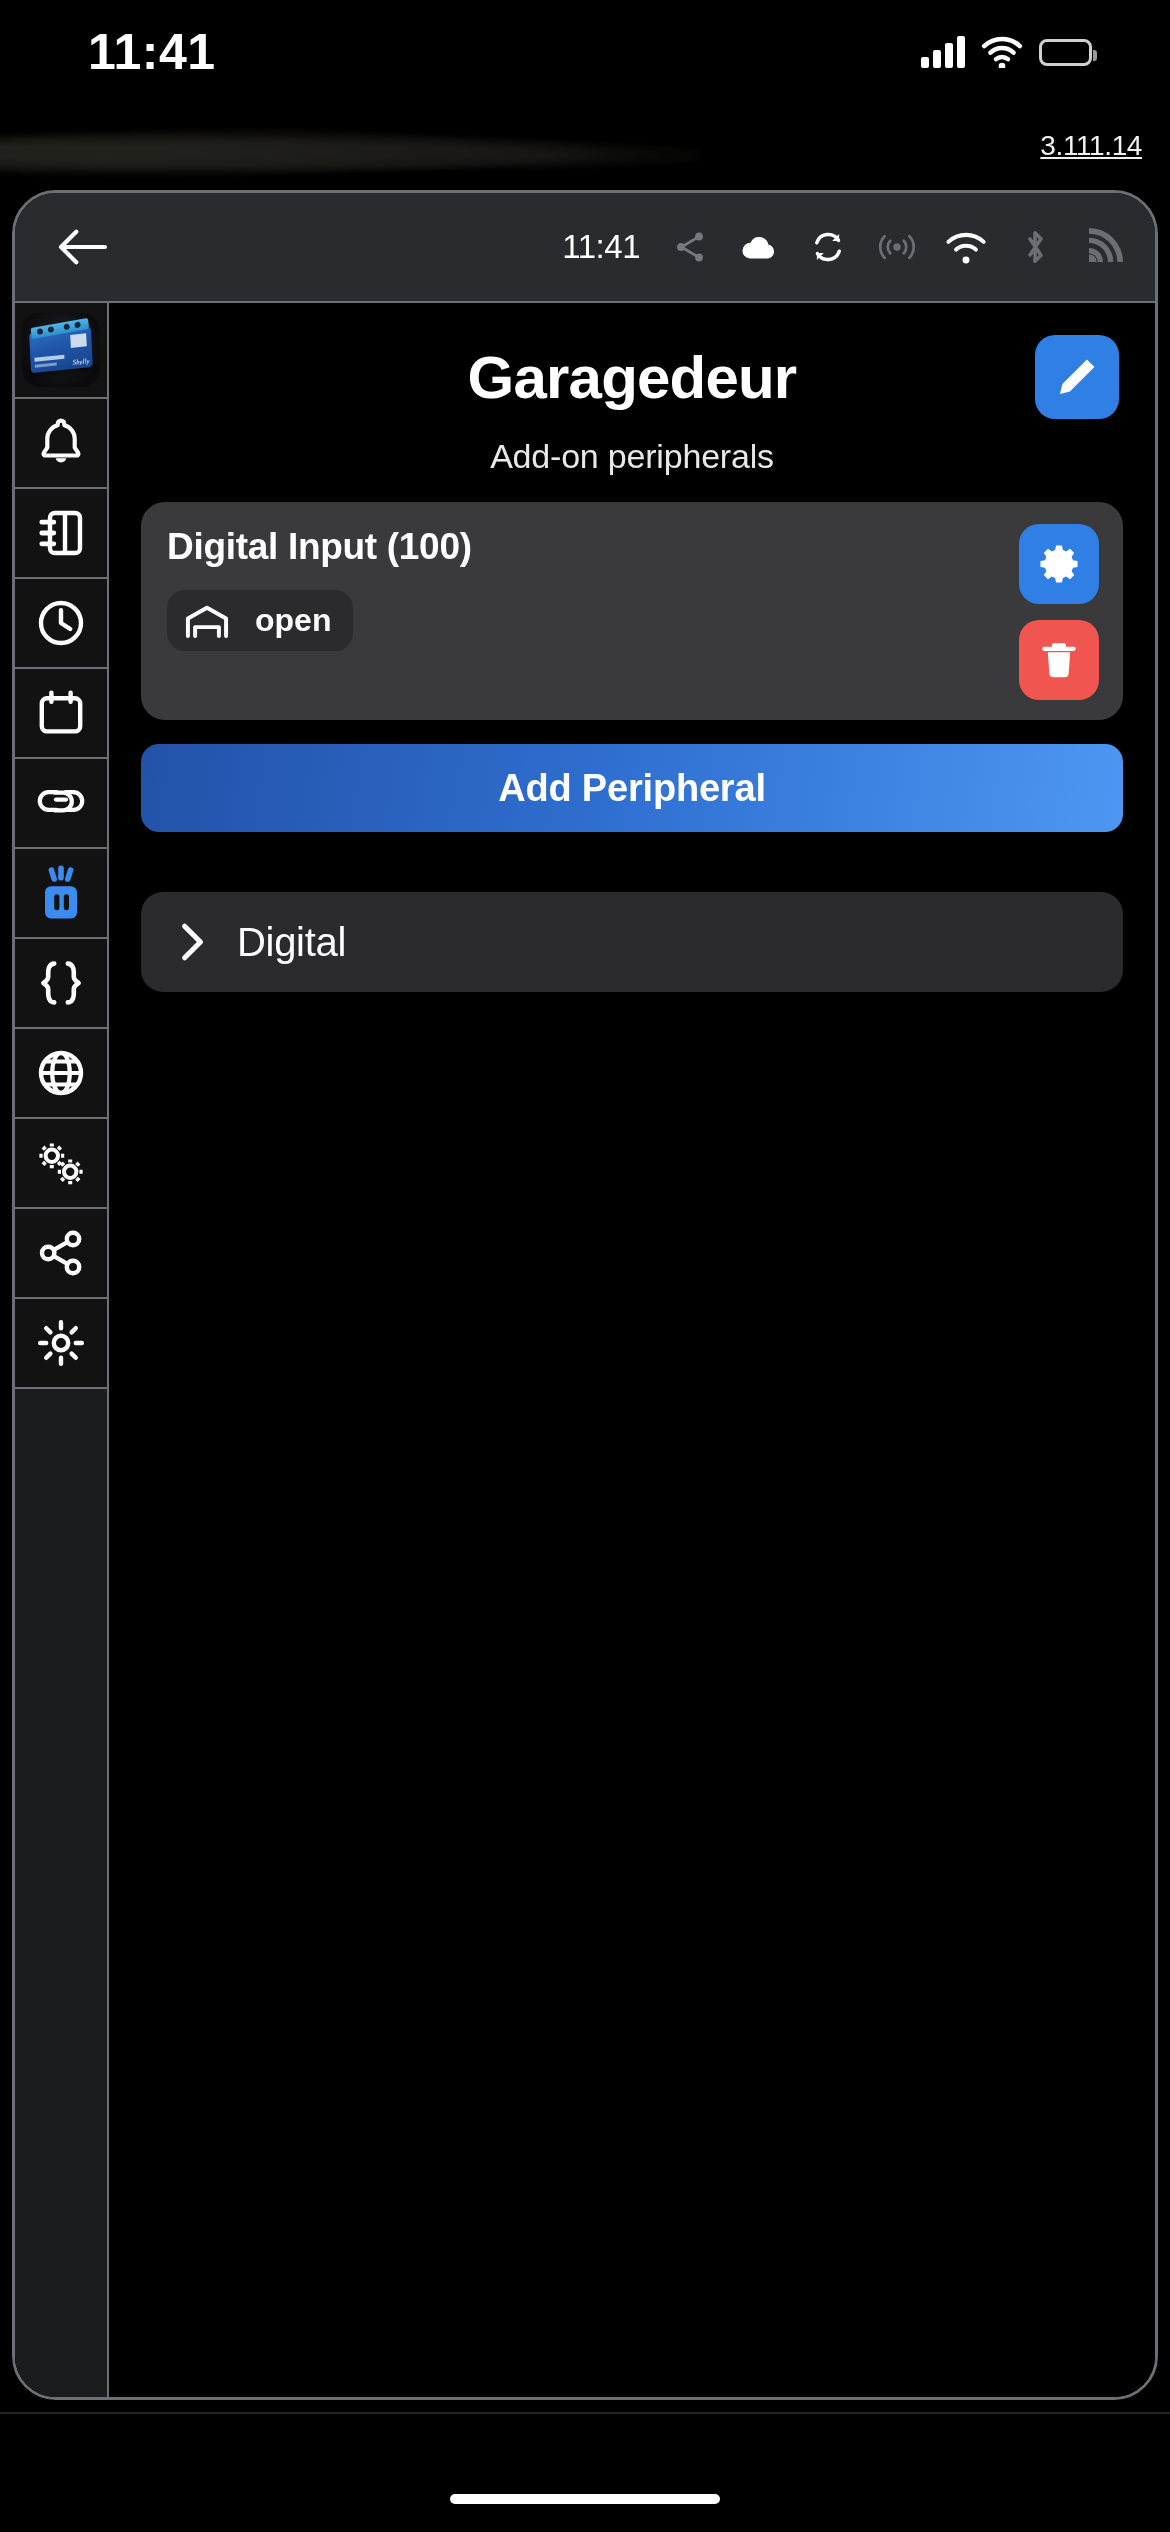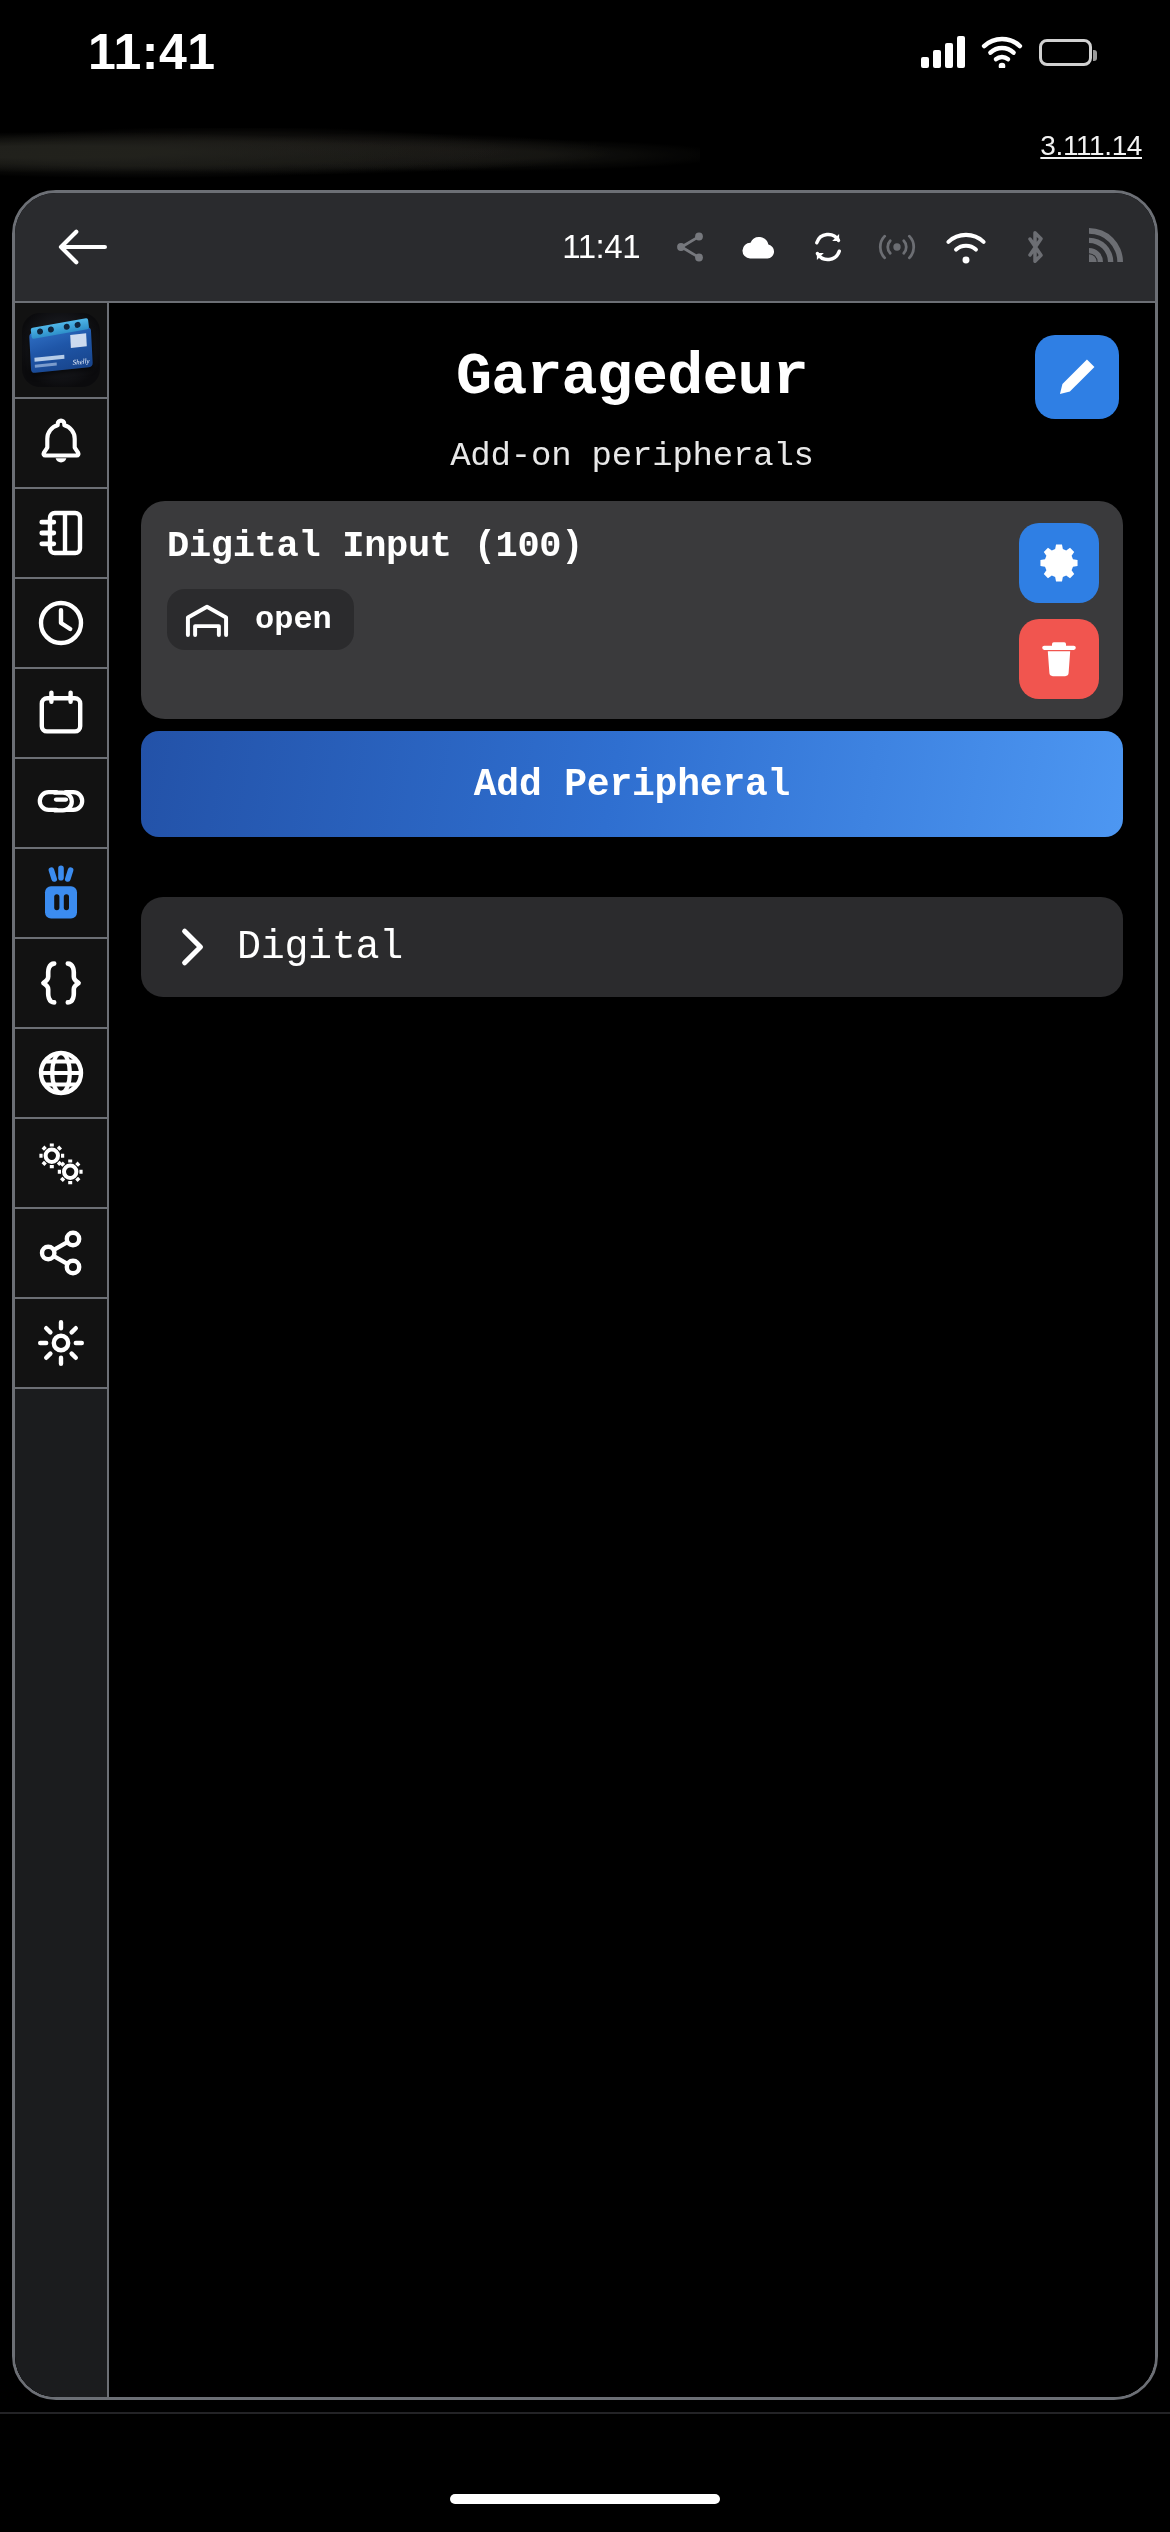--- a/index.html
+++ b/index.html
@@ -133,21 +133,21 @@
   .shelly-brand {
     position: absolute; right: 3px; bottom: 2px; font-size: 7px; color: #eef4ff;
     font-family: "Liberation Serif", serif; font-style: italic;
   }
 
   
   #main {
     flex: 1; background: #000; position: relative; overflow: hidden;
     border-bottom-right-radius: 40px;
   }
-  #main-inner { padding: 26px 32px 0 32px; font-family: Liberation Mono, monospace; }
+  #main-inner { padding: 26px 32px 0 32px; }
 
   #title-row {
     position: relative; display: flex; align-items: center; justify-content: center;
     height: 96px;
   }
   #page-title { color: #fff; font-size: 60px; font-weight: 700; letter-spacing: -0.8px; }
   #edit-btn {
     position: absolute; right: 4px; top: 6px; width: 84px; height: 84px;
     background: #2f7fe4; border-radius: 20px;
     display: flex; align-items: center; justify-content: center;
@@ -174,21 +174,21 @@
   }
   .sq-btn {
     width: 80px; height: 80px; border-radius: 20px;
     display: flex; align-items: center; justify-content: center;
   }
   .sq-btn.blue { background: #2f7fe4; }
   .sq-btn.red  { background: #f1554f; }
 
   
   #add-periph {
-    margin-top: 12px; height: 106px; border-radius: 18px;
+    margin-top: 24px; height: 88px; border-radius: 18px;
     background: linear-gradient(100deg, #2352a8 0%, #2f6fd0 48%, #4d97f2 100%);
     display: flex; align-items: center; justify-content: center;
   }
   #add-periph-label { color: #fff; font-size: 38px; font-weight: 700; letter-spacing: -0.2px; }
 
   
   #actions-row {
     margin-top: 60px; height: 100px; background: #2b2b2d; border-radius: 22px;
     display: flex; align-items: center; padding-left: 34px; gap: 28px;
   }

